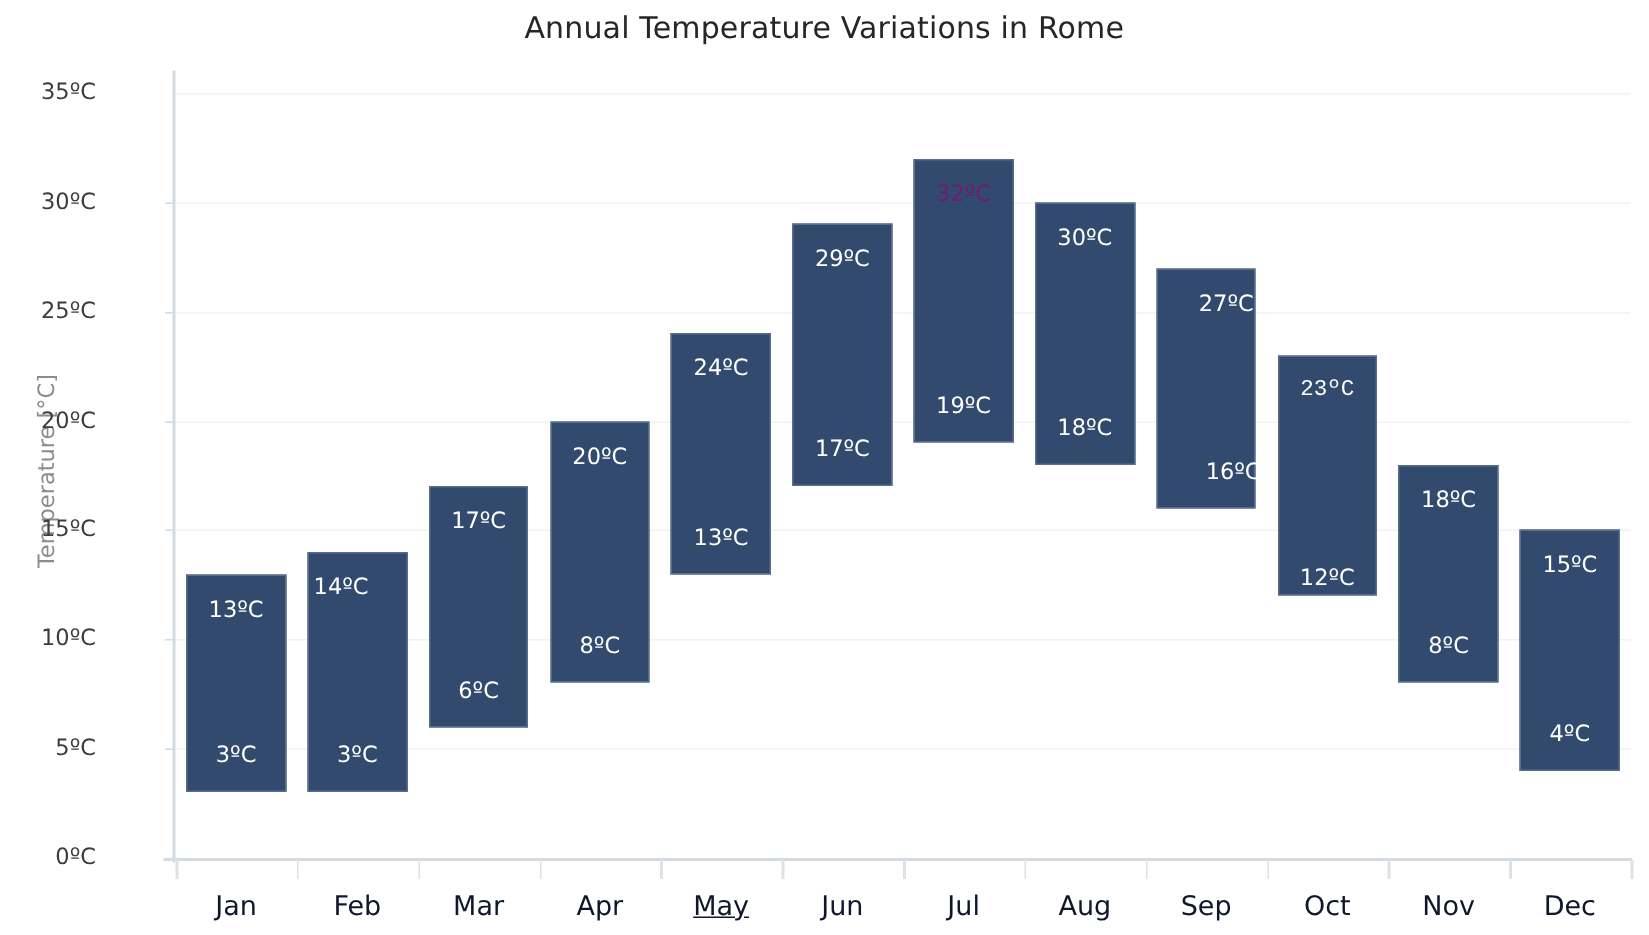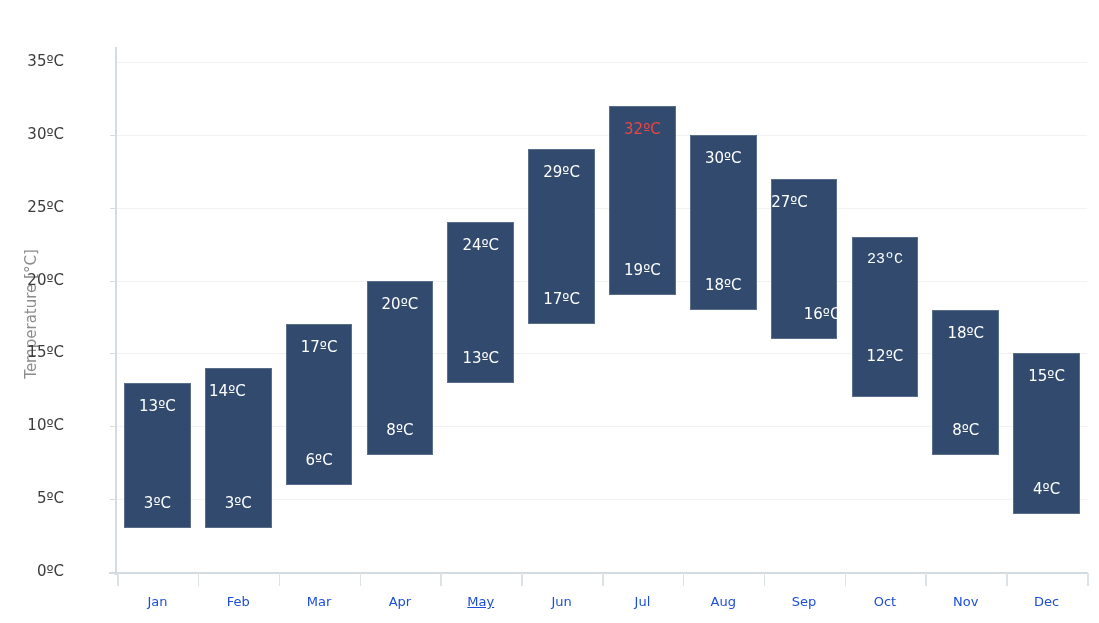--- a/index.html
+++ b/index.html
@@ -93,22 +93,22 @@
   .band-tick {
     position: absolute;
     top: 573px;
     width: 1.5px;
     height: 13px;
     background: #dde2e6;
   }
   .xtick-label {
     position: absolute;
     top: 594px;
-    font-size: 13px;
-    color: #1d4ed8;
+    font-size: 18px;
+    color: #0f172a;
     text-align: center;
   }
   .bar {
     position: absolute;
     background: #314a6e;
     border: 1px solid #5a6e8c;
     box-sizing: border-box;
   }
   .bar-label {
     position: absolute;
@@ -116,20 +116,21 @@
     color: #ffffff;
     text-align: center;
     white-space: nowrap;
   }
 </style>
 </head>
 <body>
 
 <div id="chart-root">
 
+  <div id="chart-title">Annual Temperature Variations in Rome</div>
 
   <div id="y-axis-title">
     <span>Temperature [°C]</span>
   </div>
 
   <div id="gridlines-layer">
       <div class="gridline baseline" style="top: 572px;"></div>
       <div class="gridline" style="top: 499.143px;"></div>
       <div class="gridline" style="top: 426.286px;"></div>
       <div class="gridline" style="top: 353.429px;"></div>
@@ -184,31 +185,31 @@
       <div class="bar" title="Apr: 8ºC – 20ºC" style="left: 366.573px; top: 280.571px; width: 66.6875px; height: 174.857px; background: rgb(49, 74, 110);"></div>
       <div class="bar-label" style="left: 366.573px; width: 66.6875px; top: 294.571px; color: rgb(255, 255, 255);">20ºC</div>
       <div class="bar-label" style="left: 366.573px; width: 66.6875px; top: 421.429px; color: rgb(255, 255, 255);">8ºC</div>
       <div class="bar" title="May: 13ºC – 24ºC" style="left: 447.406px; top: 222.286px; width: 66.6875px; height: 160.286px; background: rgb(49, 74, 110);"></div>
       <div class="bar-label" style="left: 447.406px; width: 66.6875px; top: 236.286px; color: rgb(255, 255, 255);">24ºC</div>
       <div class="bar-label" style="left: 447.406px; width: 66.6875px; top: 348.571px; color: rgb(255, 255, 255);">13ºC</div>
       <div class="bar" title="Jun: 17ºC – 29ºC" style="left: 528.24px; top: 149.429px; width: 66.6875px; height: 174.857px; background: rgb(49, 74, 110);"></div>
       <div class="bar-label" style="left: 528.24px; width: 66.6875px; top: 163.429px; color: rgb(255, 255, 255);">29ºC</div>
       <div class="bar-label" style="left: 528.24px; width: 66.6875px; top: 290.286px; color: rgb(255, 255, 255);">17ºC</div>
       <div class="bar" title="Jul: 19ºC – 32ºC" style="left: 609.073px; top: 105.714px; width: 66.6875px; height: 189.429px; background: rgb(49, 74, 110);"></div>
-      <div class="bar-label" style="left: 609.073px; width: 66.6875px; top: 119.714px; color: #ef4444;">32ºC</div>
+      <div class="bar-label" style="left: 609.073px; width: 66.6875px; top: 119.714px; color: #701a75;">32ºC</div>
       <div class="bar-label" style="left: 609.073px; width: 66.6875px; top: 261.143px; color: rgb(255, 255, 255);">19ºC</div>
       <div class="bar" title="Aug: 18ºC – 30ºC" style="left: 689.906px; top: 134.857px; width: 66.6875px; height: 174.857px; background: rgb(49, 74, 110);"></div>
       <div class="bar-label" style="left: 689.906px; width: 66.6875px; top: 148.857px; color: rgb(255, 255, 255);">30ºC</div>
       <div class="bar-label" style="left: 689.906px; width: 66.6875px; top: 275.714px; color: rgb(255, 255, 255);">18ºC</div>
       <div class="bar" title="Sep: 16ºC – 27ºC" style="left: 770.74px; top: 178.571px; width: 66.6875px; height: 160.286px; background: rgb(49, 74, 110);"></div>
-      <div class="bar-label" style="left: 762px; width: 55px; top: 192.571px; color: rgb(255, 255, 255);">27ºC</div>
+      <div class="bar-label" style="left: 790px; width: 55px; top: 192.571px; color: rgb(255, 255, 255);">27ºC</div>
       <div class="bar-label" style="left: 770.74px; width: 66.6875px; top: 304.857px; color: rgb(255, 255, 255); padding-left: 18px;">16ºC</div>
       <div class="bar" title="Oct: 12ºC – 23ºC" style="left: 851.573px; top: 236.857px; width: 66.6875px; height: 160.286px; background: rgb(49, 74, 110);"></div>
       <div class="bar-label" style="left: 851.573px; width: 66.6875px; top: 250.857px; color: rgb(255, 255, 255); font-family: Liberation Mono, monospace;">23ºC</div>
-      <div class="bar-label" style="left: 851.573px; width: 66.6875px; top: 347px; color: rgb(255, 255, 255);">12ºC</div>
+      <div class="bar-label" style="left: 851.573px; width: 66.6875px; top: 376px; color: rgb(255, 255, 255);">12ºC</div>
       <div class="bar" title="Nov: 8ºC – 18ºC" style="left: 932.406px; top: 309.714px; width: 66.6875px; height: 145.714px; background: rgb(49, 74, 110);"></div>
       <div class="bar-label" style="left: 932.406px; width: 66.6875px; top: 323.714px; color: rgb(255, 255, 255);">18ºC</div>
       <div class="bar-label" style="left: 932.406px; width: 66.6875px; top: 421.429px; color: rgb(255, 255, 255);">8ºC</div>
       <div class="bar" title="Dec: 4ºC – 15ºC" style="left: 1013.24px; top: 353.429px; width: 66.6875px; height: 160.286px; background: rgb(49, 74, 110);"></div>
       <div class="bar-label" style="left: 1013.24px; width: 66.6875px; top: 367.429px; color: rgb(255, 255, 255);">15ºC</div>
       <div class="bar-label" style="left: 1013.24px; width: 66.6875px; top: 479.714px; color: rgb(255, 255, 255);">4ºC</div>
     </div>
   <div id="xticks-layer">
       <div class="xtick-label" style="left: 117px; width: 80.8333px;">Jan</div>
       <div class="xtick-label" style="left: 197.833px; width: 80.8333px;">Feb</div>

